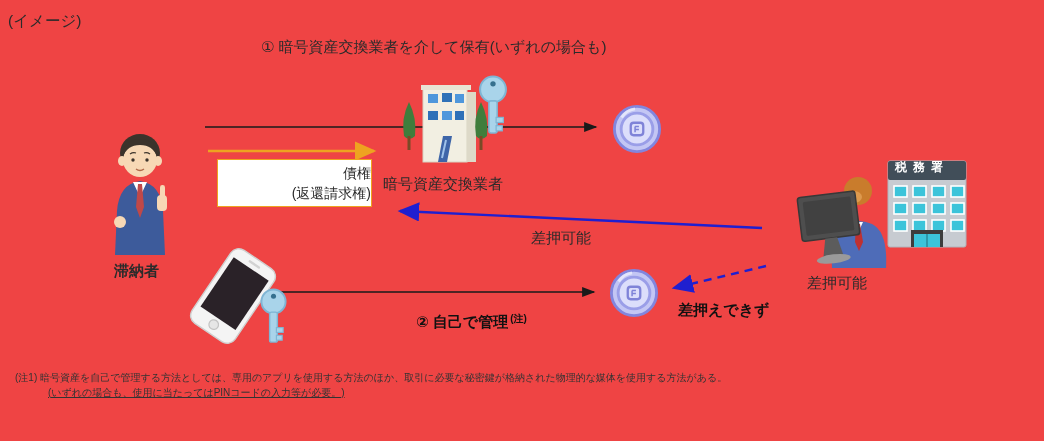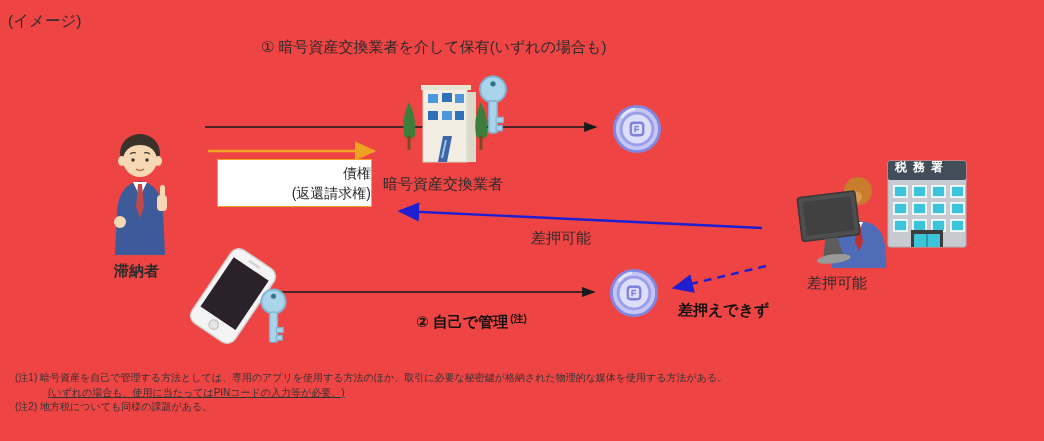--- a/index.html
+++ b/index.html
@@ -177,16 +177,15 @@
   </svg>
 
   <div class="lbl txt bold" style="left:392px; top:313px;margin-left:24px;">
     <span>② 自己で管理</span><span class="sup-note">(注)</span>
   </div>
   <div class="lbl txt bold" style="left:678px; top:301px;">差押えできず</div>
 
   <div class="notes">
     <div>(注1) 暗号資産を自己で管理する方法としては、専用のアプリを使用する方法のほか、取引に必要な秘密鍵が格納された物理的な媒体を使用する方法がある。</div>
     <div class="indent">(いずれの場合も、使用に当たってはPINコードの入力等が必要。)</div>
-    <div>(注2) 地方税についても同様の課題がある。</div>
   </div>
 
 </div>
 
 </body></html>

